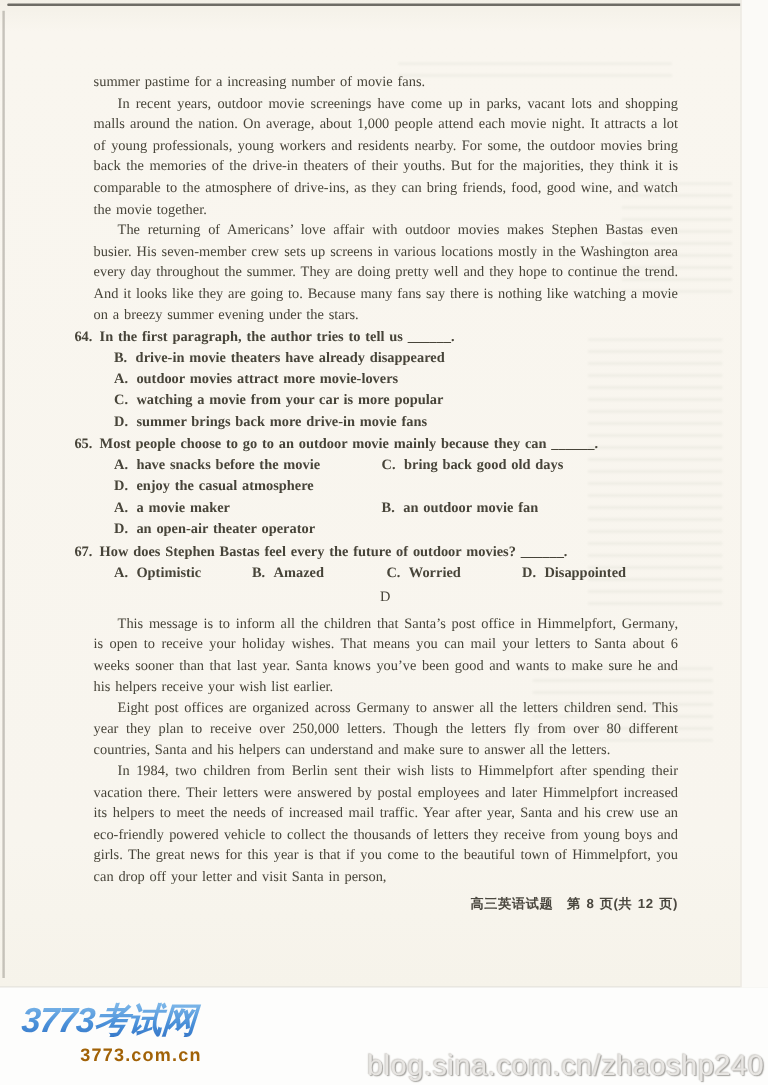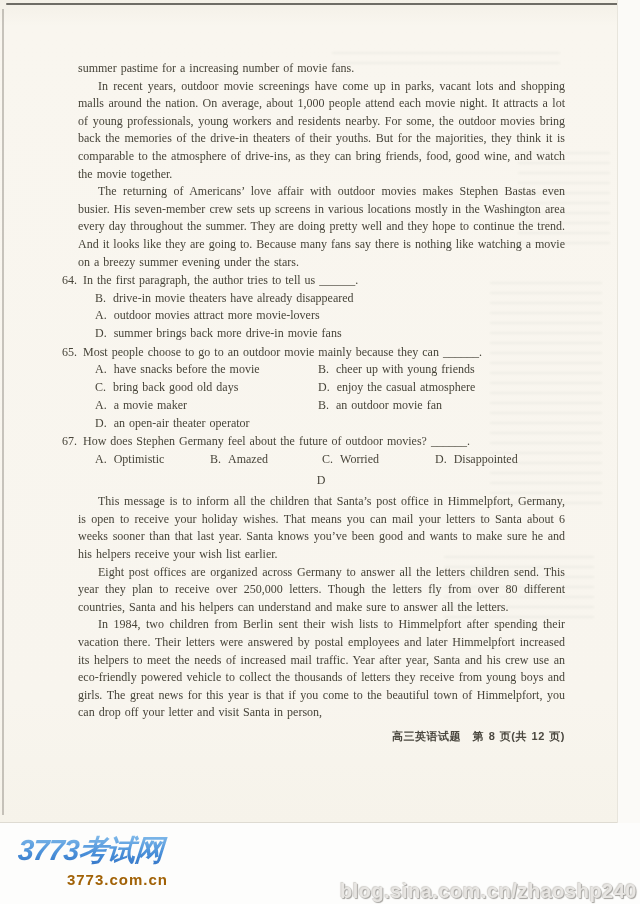--- a/index.html
+++ b/index.html
@@ -24,21 +24,21 @@
 
   
   .content {
     position: absolute; left: 78px; top: 60px; width: 487px;
     font-size: 12px; line-height: 17.6px; color: #474439;
     text-align: justify; word-spacing: 1px;
   }
   .para { margin: 0; }
   .ind { text-indent: 20px; }
 
-  .questions { margin: 1px 0 0 -16px; text-align: left; }
+  .questions { margin: 1px 0 0 -16px; text-align: left; font-weight: bold; }
   .q { margin-bottom: 1px; }
   .q-stem { padding-left: 23px; text-indent: -23px; }
   .q-num { margin-right: 6px; }
   .q-opts { margin-left: 33px; }
   .opt { white-space: nowrap; }
   .opt .k { margin-right: 7px; }
   .opts2 { display: grid; grid-template-columns: 223px auto; }
   .opts4 { display: grid; grid-template-columns: 115px 112px 113px auto; }
 
   .d-head { text-align: center; margin: 3px 0 4px; letter-spacing: 1px; }
@@ -61,21 +61,21 @@
     transform: skewX(-4deg); white-space: nowrap;
   }
   .site-url {
     font-family: Liberation Sans, sans-serif;
     font-weight: bold; font-size: 15px; letter-spacing: 1px; color: #a16207;
     text-align: right; margin-top: 0px;
   }
   .blog-mark {
     position: absolute; right: 3px; bottom: 1px; white-space: nowrap;
     font-family: "Liberation Sans", "DejaVu Sans", sans-serif;
-    font-weight: bold; font-size: 20px; letter-spacing: .5px;
+    font-weight: normal; font-size: 24px; letter-spacing: .5px;
     color: #e8e6e3;
     text-shadow: 1px 1px 1px #a3a19d, -1px -1px 1px #d4d2ce, 0 0 1px #b3b1ad;
   }
 </style>
 </head>
 <body>
 
 <div class="root">
 
   <div class="page">
@@ -96,47 +96,47 @@
 
       <div class="questions">
 
         <div class="q">
           <div class="q-stem">
             <span class="q-num">64.</span><span>In the first paragraph, the author tries to tell us ______.</span>
           </div>
           <div class="q-opts">
             <div class="opt"><span class="k">B.</span><span>drive-in movie theaters have already disappeared</span></div>
             <div class="opt"><span class="k">A.</span><span>outdoor movies attract more movie-lovers</span></div>
+            <div class="opt"><span class="k">C.</span><span>watching a movie from your car is more popular</span></div>
             <div class="opt"><span class="k">D.</span><span>summer brings back more drive-in movie fans</span></div>
           </div>
         </div>
 
         <div class="q">
           <div class="q-stem">
             <span class="q-num">65.</span><span>Most people choose to go to an outdoor movie mainly because they can ______.</span>
           </div>
           <div class="q-opts opts2">
             <div class="opt"><span class="k">A.</span><span>have snacks before the movie</span></div>
-            <div class="opt"><span class="k">B.</span><span>cheer up with young friends</span></div>
             <div class="opt"><span class="k">C.</span><span>bring back good old days</span></div>
             <div class="opt"><span class="k">D.</span><span>enjoy the casual atmosphere</span></div>
           </div>
         </div>
 
         <div class="q">
           <div class="q-opts opts2">
             <div class="opt"><span class="k">A.</span><span>a movie maker</span></div>
             <div class="opt"><span class="k">B.</span><span>an outdoor movie fan</span></div>
             <div class="opt"><span class="k">D.</span><span>an open-air theater operator</span></div>
           </div>
         </div>
 
         <div class="q">
           <div class="q-stem">
-            <span class="q-num">67.</span><span>How does Stephen Germany feel about the future of outdoor movies? ______.</span>
+            <span class="q-num">67.</span><span>How does Stephen Bastas feel every the future of outdoor movies? ______.</span>
           </div>
           <div class="q-opts opts4">
             <div class="opt"><span class="k">A.</span><span>Optimistic</span></div>
             <div class="opt"><span class="k">B.</span><span>Amazed</span></div>
             <div class="opt"><span class="k">C.</span><span>Worried</span></div>
             <div class="opt"><span class="k">D.</span><span>Disappointed</span></div>
           </div>
         </div>
 
       </div>

